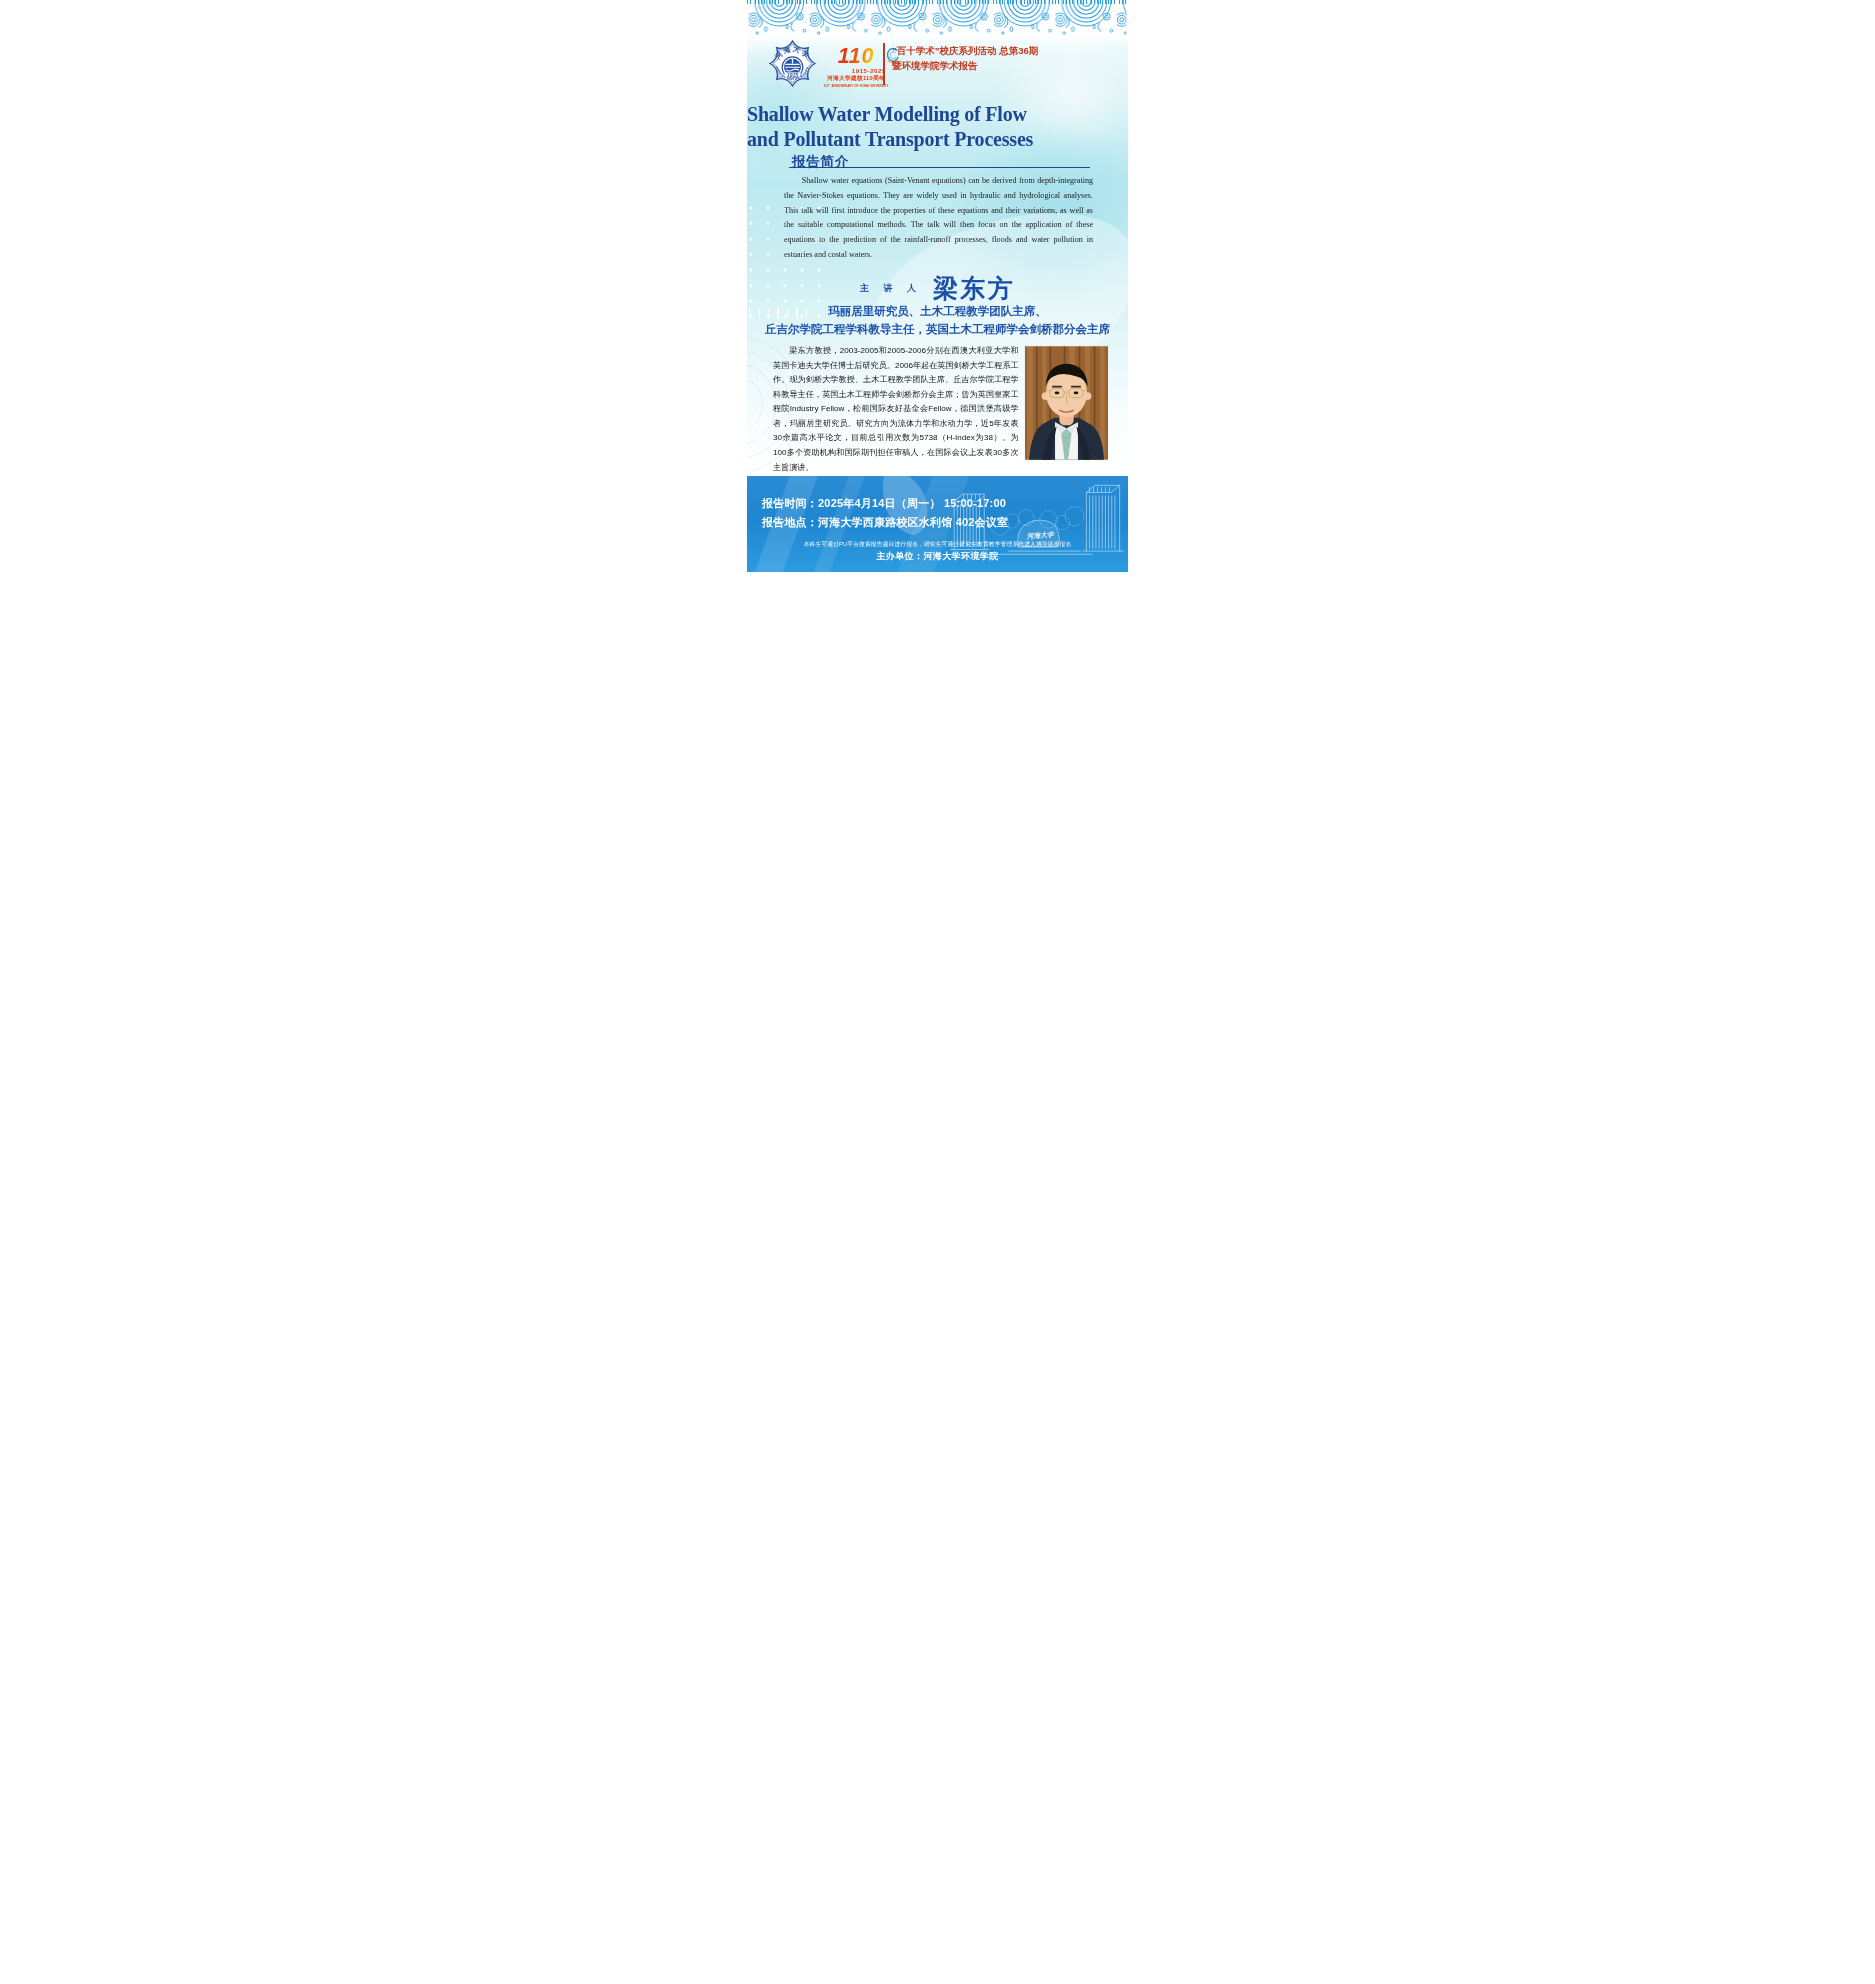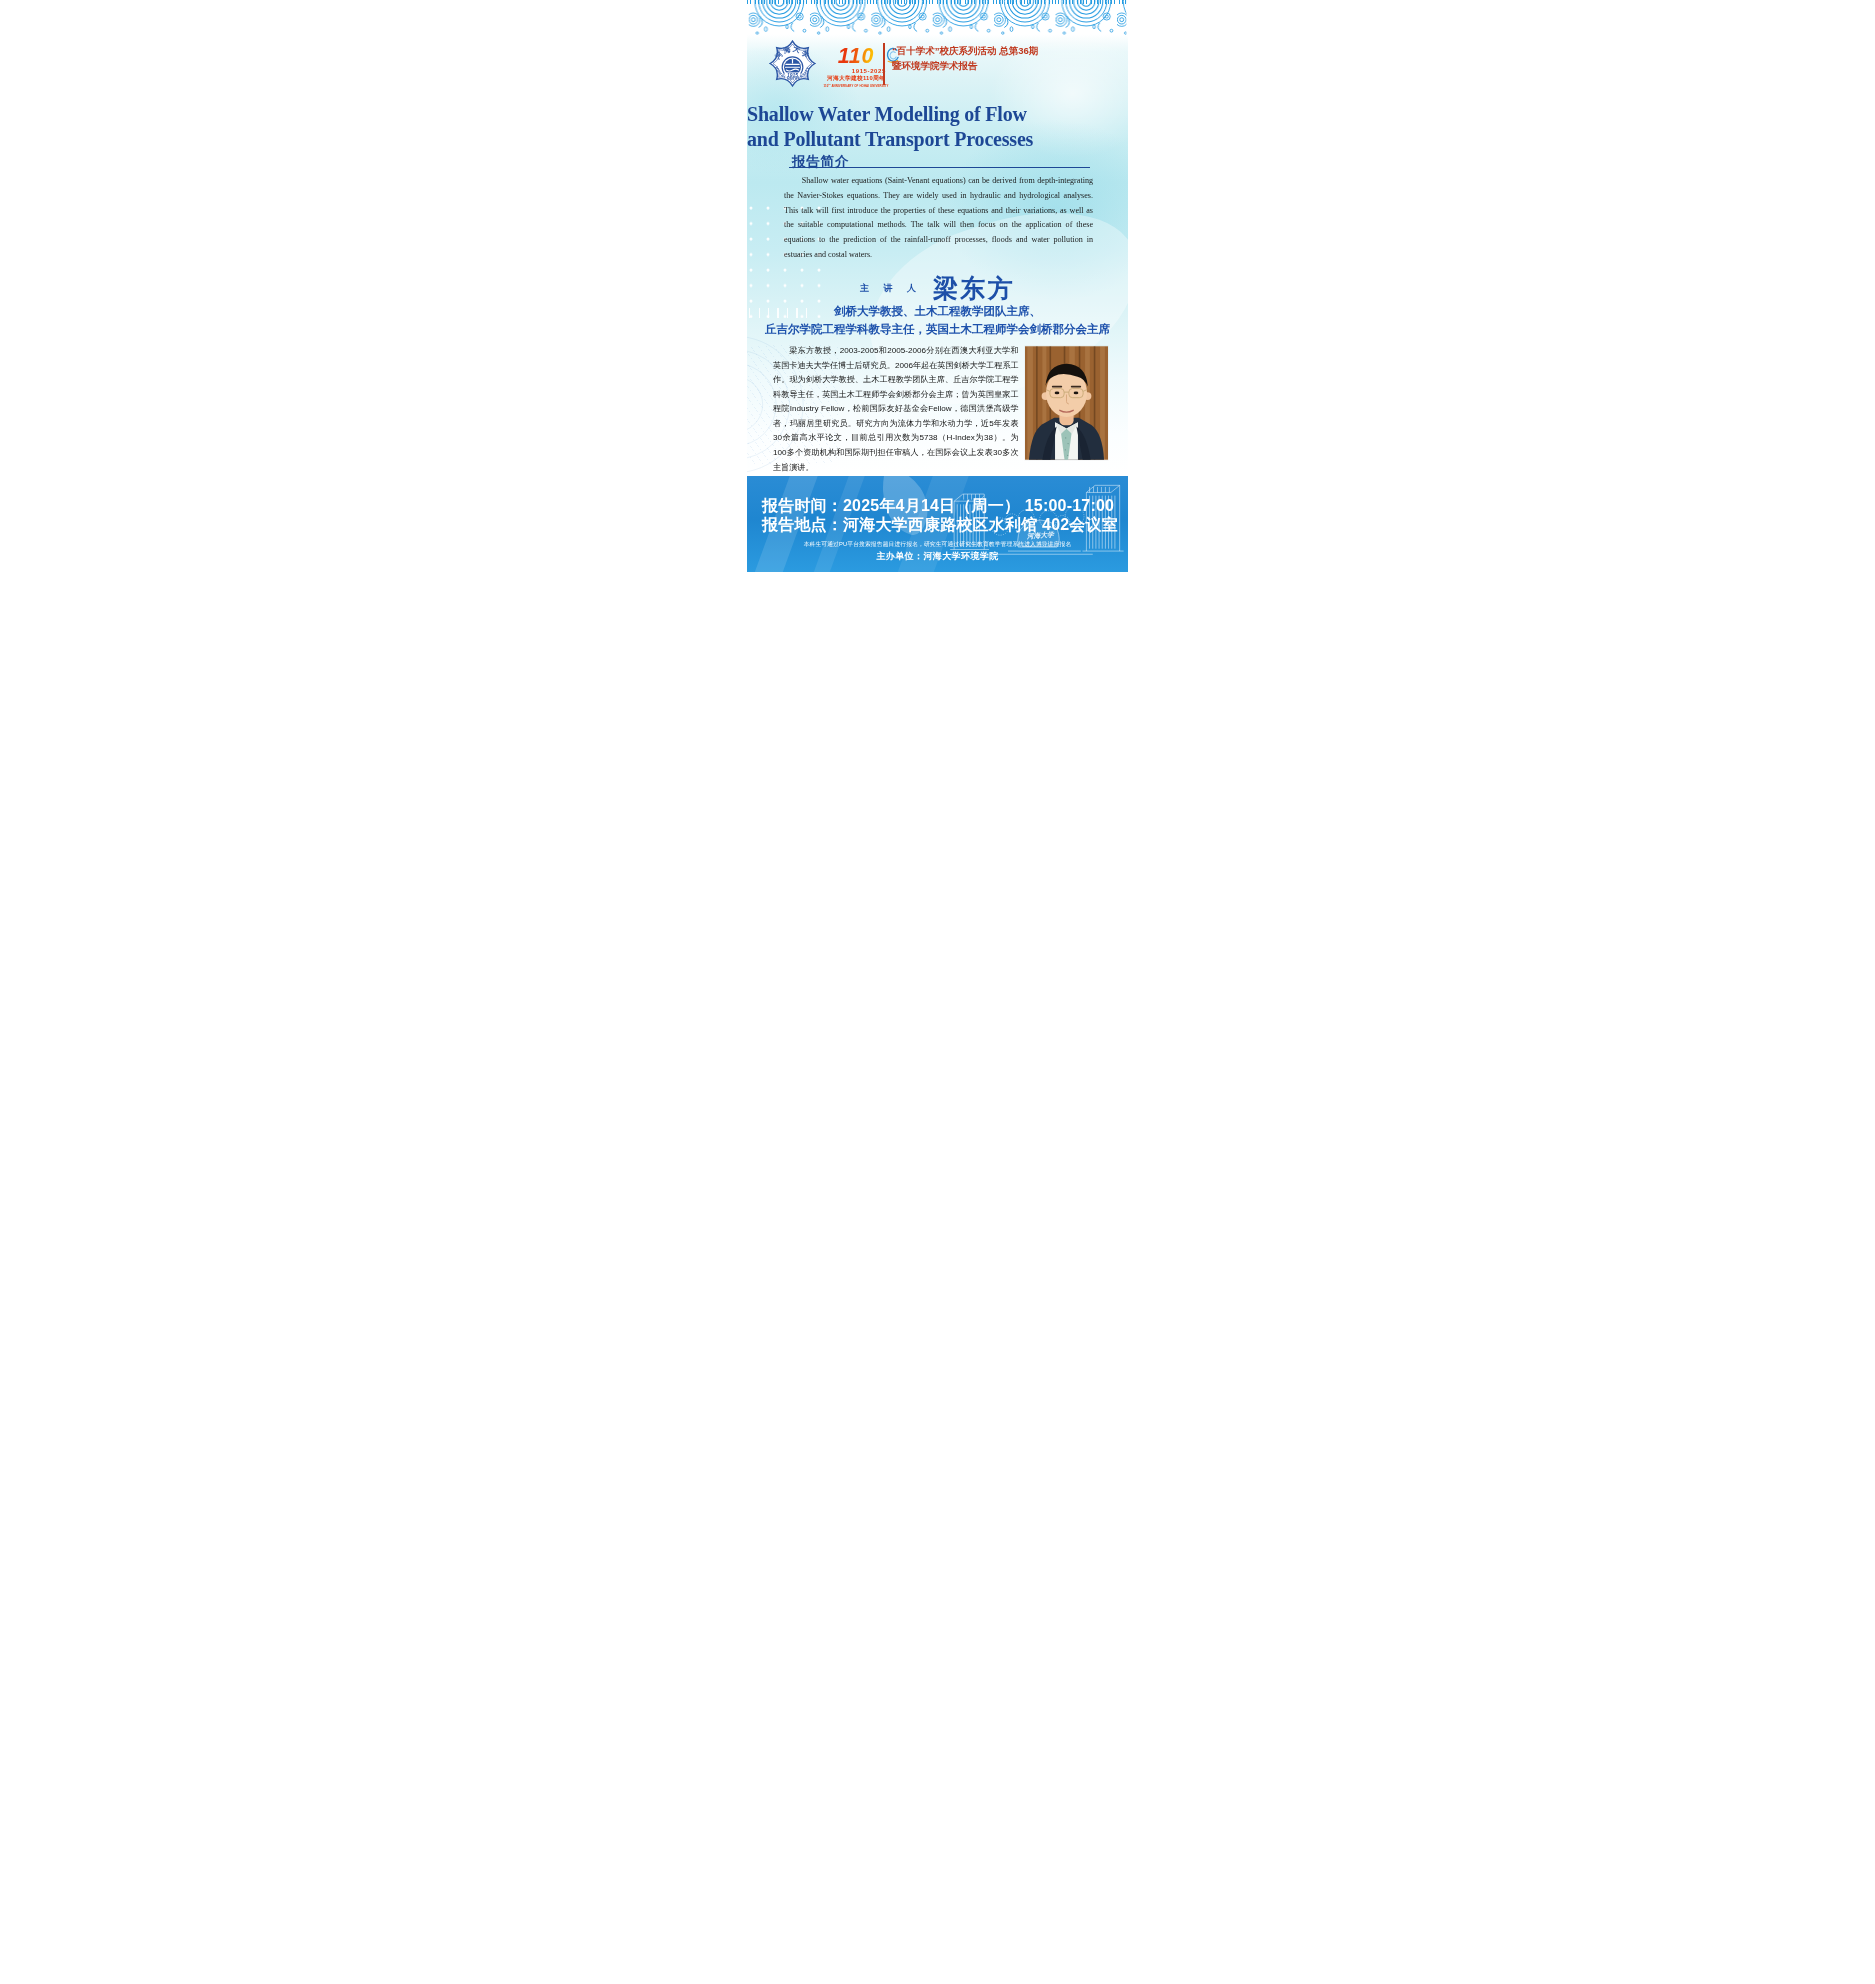--- a/index.html
+++ b/index.html
@@ -70,21 +70,21 @@
   
   .footer{position:absolute;left:0;right:0;top:476px;height:96px;overflow:hidden;
     background:linear-gradient(180deg,#2a8cd5 0%,#1f86d0 45%,#2b9be0 100%);}
   .streak{position:absolute;background:rgba(255,255,255,.12);transform:skewX(-20deg);}
   .s1{left:24px;top:-8px;width:28px;height:119px;}
   .s2{left:83px;top:-8px;width:16px;height:119px;background:rgba(255,255,255,.09);}
   .s3{left:167px;top:-8px;width:36px;height:119px;background:rgba(255,255,255,.08);}
   .leaf{position:absolute;left:131px;top:-4px;width:52px;height:60px;background:rgba(255,255,255,.22);
     border-radius:10% 90% 20% 80% / 5% 70% 30% 95%;transform:rotate(14deg);}
   .buildings{position:absolute;right:2.4px;top:1.6px;opacity:.9;}
-  .ft-line{position:absolute;left:15px;color:#ffffff;font-weight:800;font-size:16px;letter-spacing:0.2px;white-space:nowrap;}
+  .ft-line{position:absolute;left:15px;color:#ffffff;font-weight:800;font-size:11px;letter-spacing:0.2px;white-space:nowrap;}
   .ft-time{top:20px;}
   .ft-place{top:39px;}
   .ft-note{position:absolute;top:64px;left:0;width:100%;text-align:center;color:#ffffff;font-size:5.8px;font-weight:500;letter-spacing:0.1px;}
   .ft-org{position:absolute;top:74px;left:0;width:100%;text-align:center;color:#ffffff;font-size:9px;font-weight:800;letter-spacing:0.4px;}
 </style>
 </head>
 <body>
 
 <div class="poster">
 
@@ -188,21 +188,21 @@
 
   <h2 class="intro-heading">报告简介</h2>
   <div class="intro-rule"></div>
   <p class="abstract">Shallow water equations (Saint-Venant equations) can be derived from depth-integrating the Navier-Stokes equations. They are widely used in hydraulic and hydrological analyses. This talk will first introduce the properties of these equations and their variations, as well as the suitable computational methods. The talk will then focus on the application of these equations to the prediction of the rainfall-runoff processes, floods and water pollution in estuaries and costal waters.</p>
 
   <div class="speaker-row">
     <span class="speaker-label">主 讲 人</span>
     <span class="speaker-name">梁东方</span>
   </div>
   <div class="speaker-titles">
-    <div>剑桥大学教授、土木工程教学团队主席、</div>
+    <div>玛丽居里研究员、土木工程教学团队主席、</div>
     <div>丘吉尔学院工程学科教导主任，英国土木工程师学会剑桥郡分会主席</div>
   </div>
 
   <div class="bio">
     <svg class="photo" viewBox="0 0 210 287" xmlns="http://www.w3.org/2000/svg">
       <rect width="210" height="287" fill="#9a6230"></rect>
       <g fill="rgba(60,35,12,.4)">
         <rect x="28" width="4" height="287"></rect>
           <rect x="62" width="4" height="287"></rect>
         <rect x="98" width="4" height="287"></rect>

